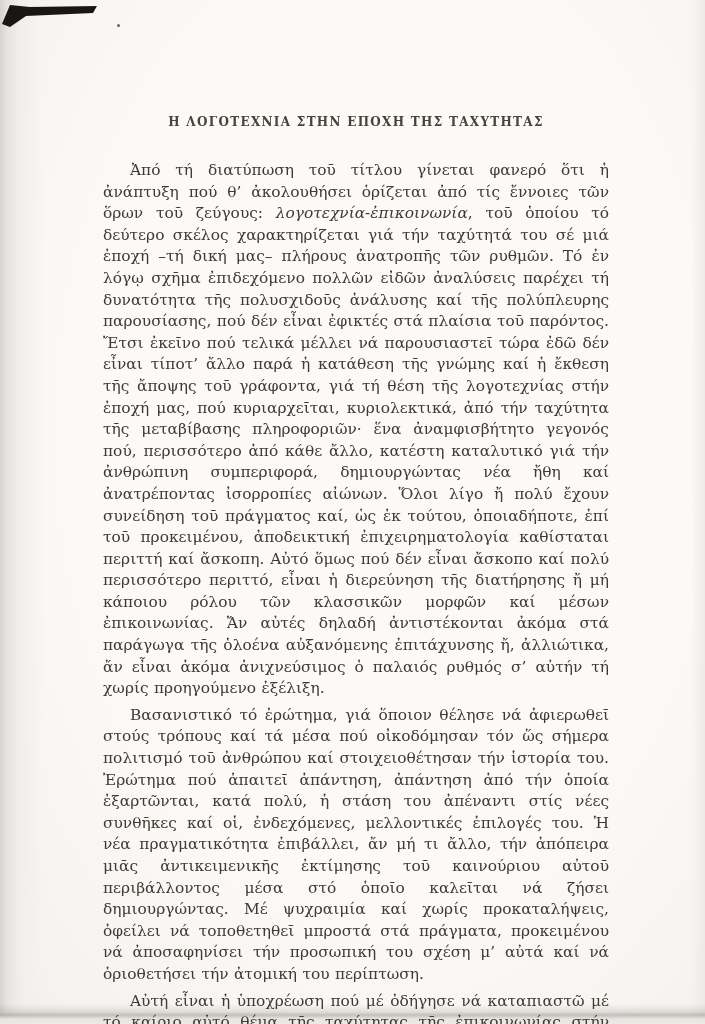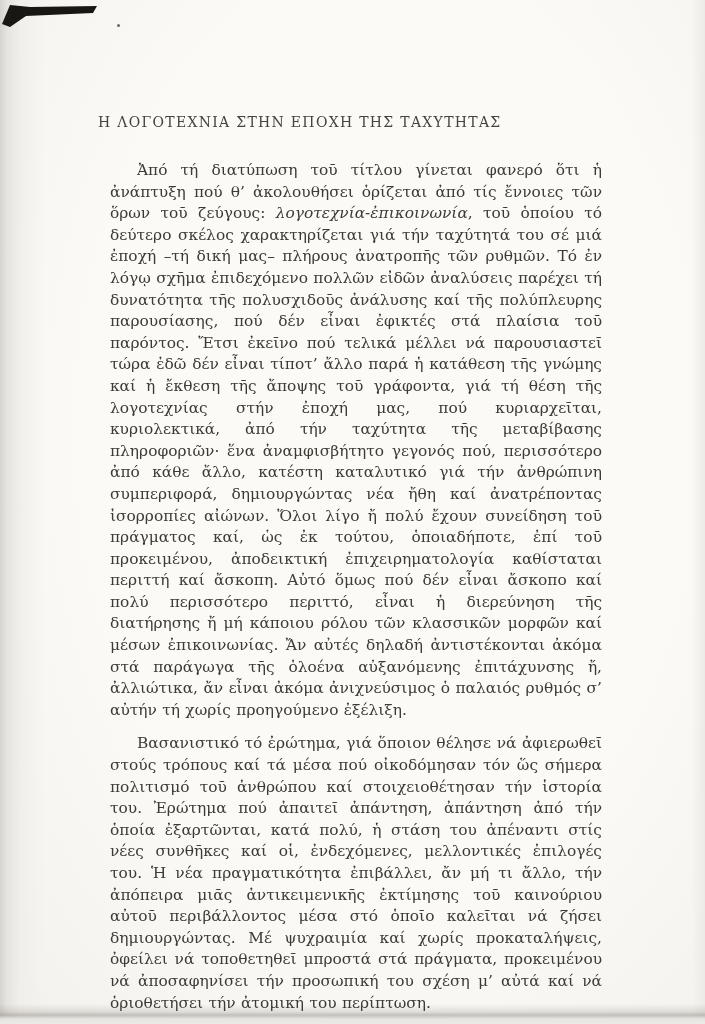--- a/index.html
+++ b/index.html
@@ -65,28 +65,29 @@
   }
   .content {
     position: absolute;
     left: 98px;
     top: 112px;
     width: 516px;
     color: #3e3a34;
   }
   .title {
     margin: 0 0 27px 0;
-    font-size: 14px;
-    font-weight: normal;
+    font-size: 12px;
+    font-weight: bold;
     line-height: 21px;
     letter-spacing: 1.3px;
+    text-align: center;
     color: #46423c;
   }
   .para {
-    margin: 12px;
+    margin: 5px;
     font-size: 15.4px;
     line-height: 21.6px;
     text-align: justify;
     text-indent: 27px;
     word-spacing: 0.5px;
   }
   .italic-term {
     font-style: italic;
   }
 </style>

